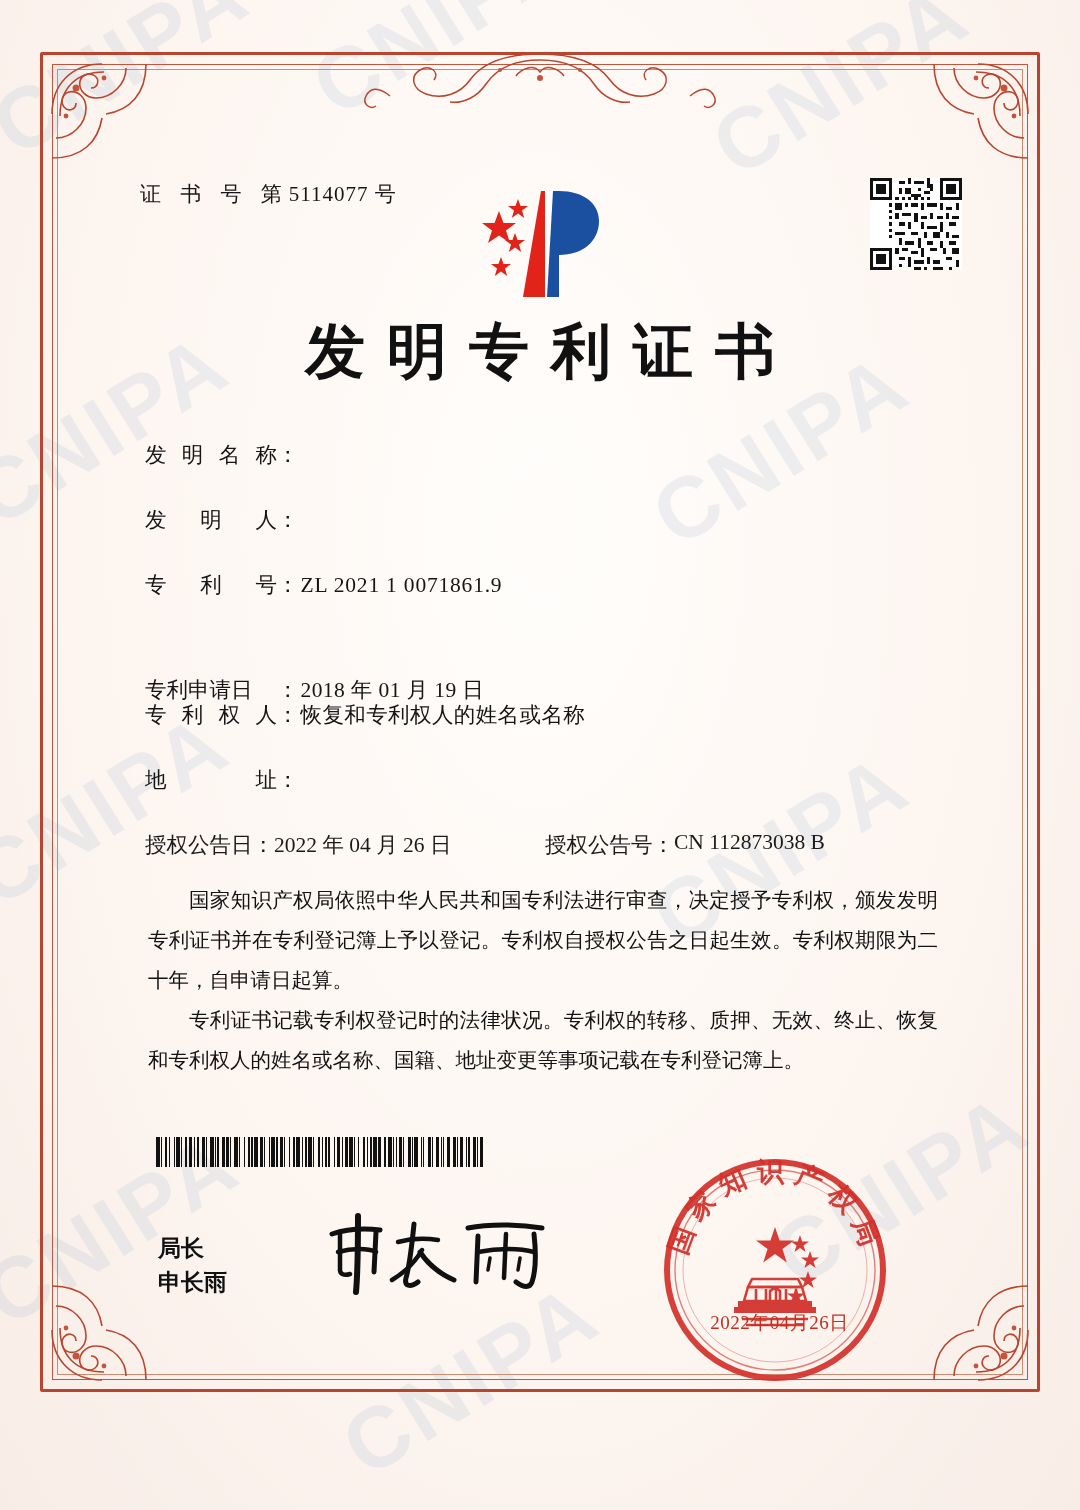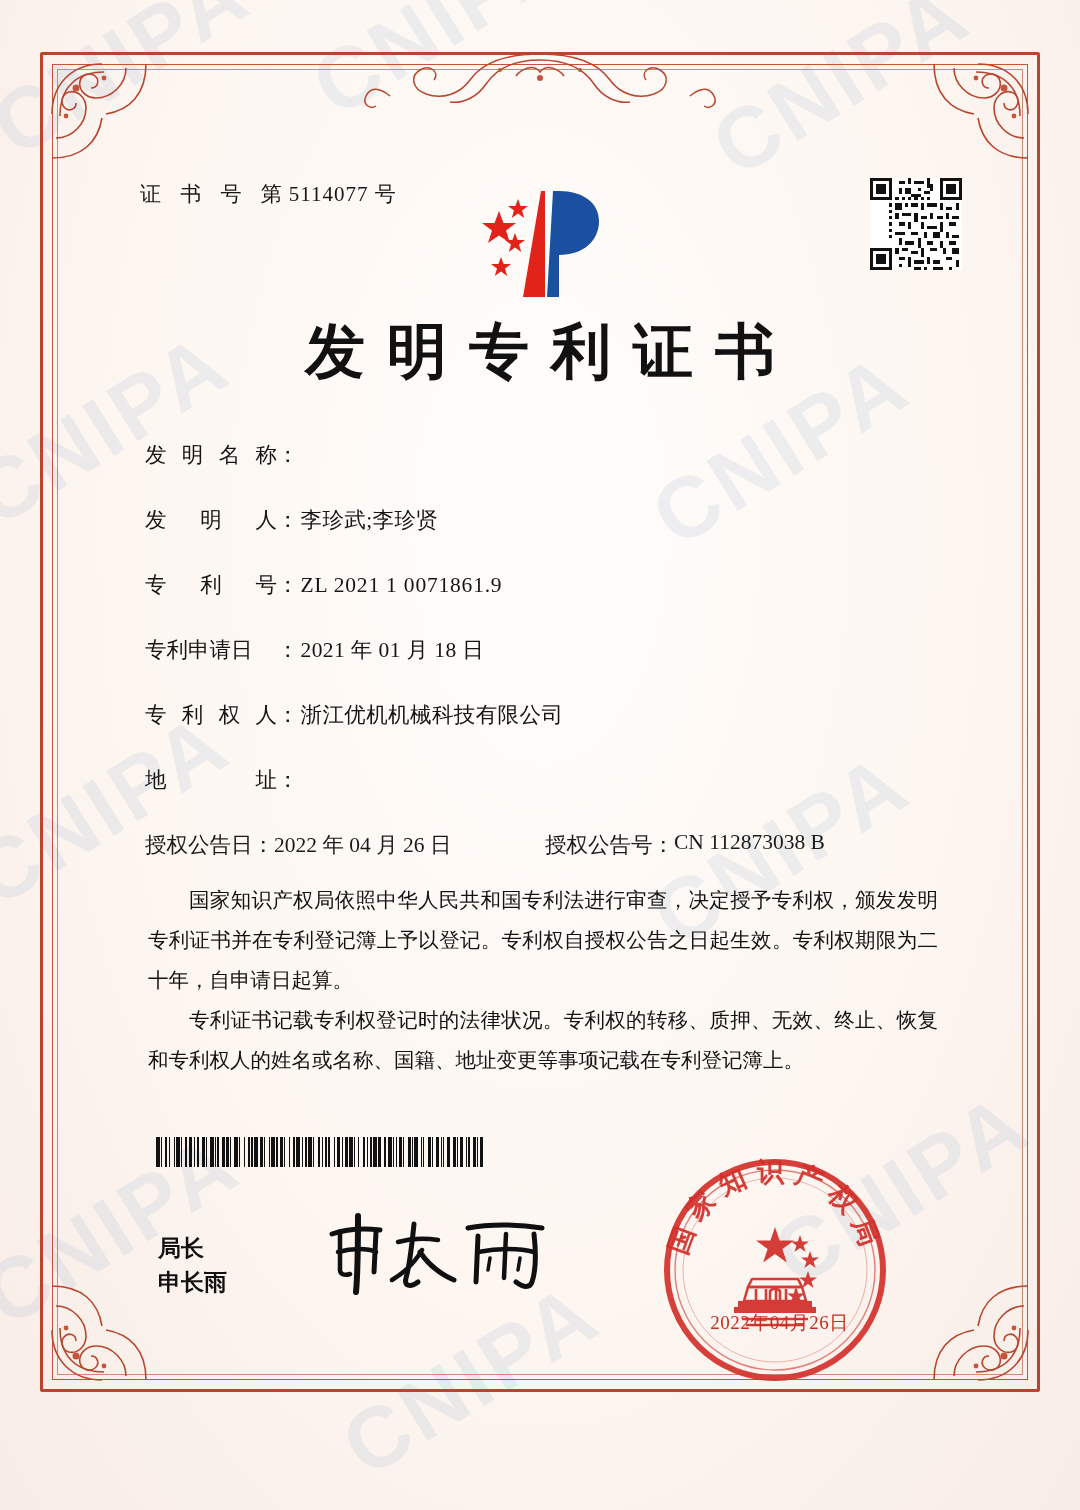--- a/index.html
+++ b/index.html
@@ -500,50 +500,49 @@
       <span class="f-colon">：</span>
     </div>
 
     <div class="field-row">
       <div class="f-label">
         <span>发</span>
         <span>明</span>
         <span>人</span>
       </div>
       <span class="f-colon">：</span>
-      <span class="f-value">李珍武;李珍贤</span>
     </div>
 
     <div class="field-row">
       <div class="f-label">
         <span>专</span>
         <span>利</span>
         <span>号</span>
       </div>
       <span class="f-colon">：</span>
       <span class="f-value mono-num">ZL 2021 1 0071861.9</span>
     </div>
 
     <div class="field-row">
-      <div class="f-label" style="display:block;">
+      <div class="f-label" style="display:block;margin-top:40px;">
         <span>专利申请日</span>
       </div>
       <span class="f-colon">：</span>
-      <span class="f-value">2021 年 01 月 18 日</span>
+      <span class="f-value">2018 年 01 月 19 日</span>
     </div>
 
     <div class="field-row">
       <div class="f-label">
         <span>专</span>
         <span>利</span>
         <span>权</span>
         <span>人</span>
       </div>
       <span class="f-colon">：</span>
-      <span class="f-value">浙江优机机械科技有限公司</span>
+      <span class="f-value">恢复和专利权人的姓名或名称</span>
     </div>
 
     <div class="field-row">
       <div class="f-label">
         <span>地</span>
         <span>址</span>
       </div>
       <span class="f-colon">：</span>
     </div>
 

